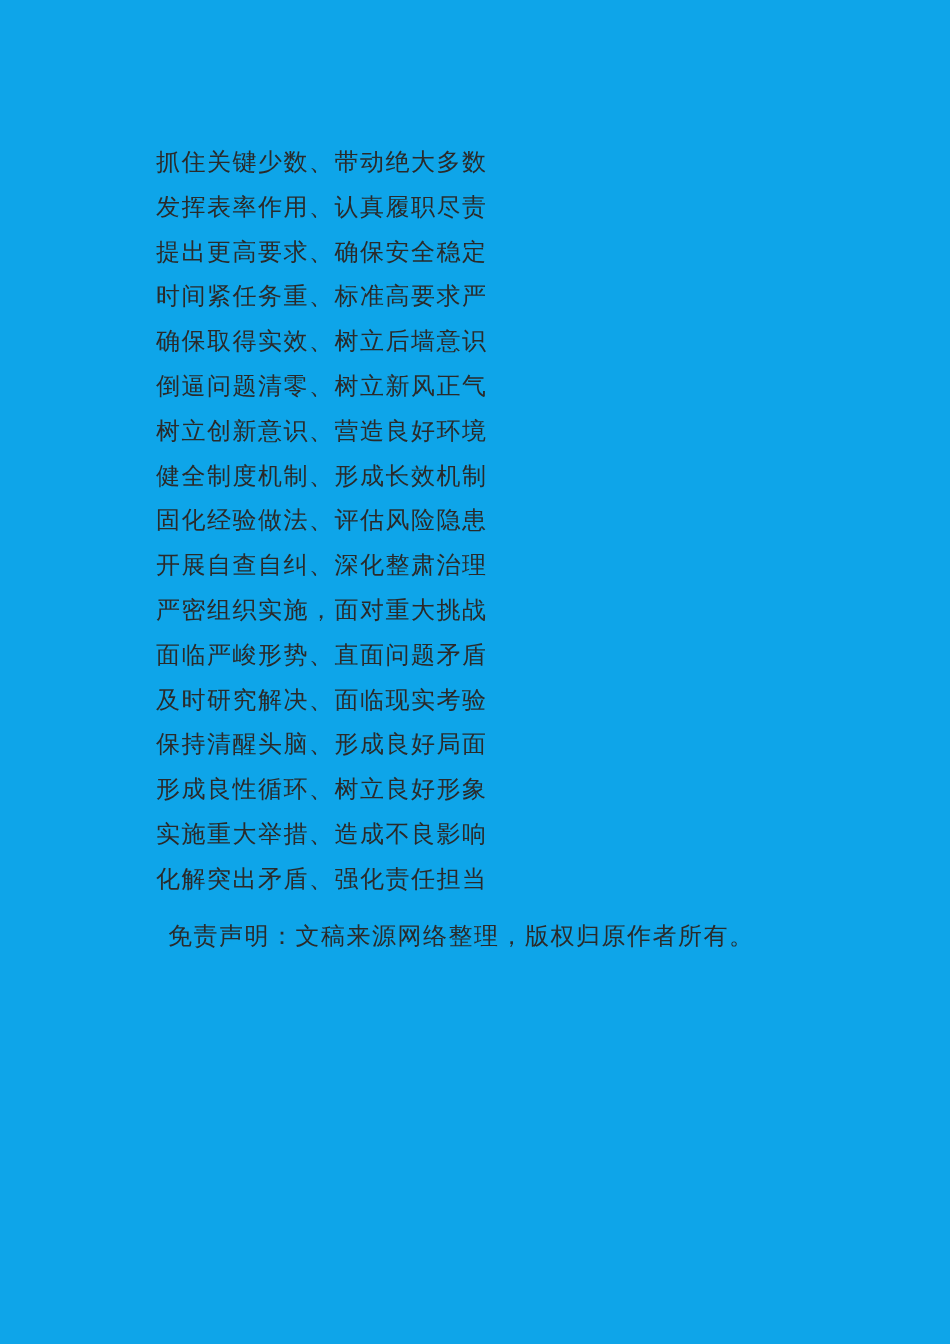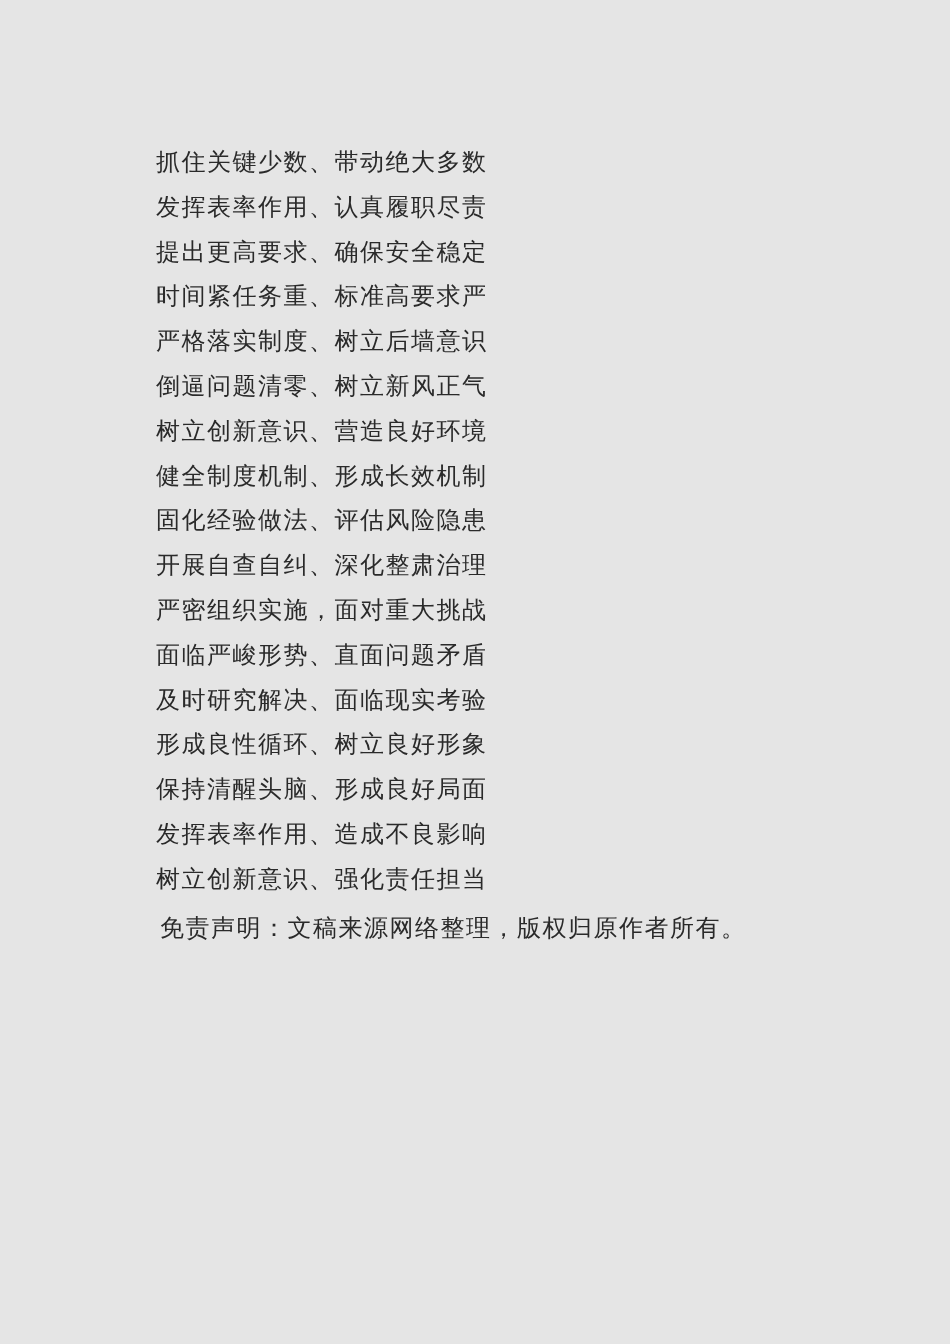--- a/index.html
+++ b/index.html
@@ -13,21 +13,21 @@
     height: 1344px;
     overflow: hidden;
     font-family: "Liberation Serif", serif;
   }
   .doc-page {
     position: absolute;
     left: 0;
     top: 0;
     width: 950px;
     height: 1344px;
-    background: #e5e5e5;
+    background: #0ea5e9;
   }
   .text-block {
     position: absolute;
     left: 156px;
     top: 140px;
     width: 650px;
   }
   .line {
     font-size: 24px;
     line-height: 44.8px;
@@ -36,42 +36,42 @@
     font-weight: 400;
     white-space: pre;
   }
   .disclaimer {
     font-size: 24px;
     line-height: 44.8px;
     letter-spacing: 1.5px;
     color: #2a2a2a;
     font-weight: 400;
     white-space: pre;
-    margin: 4px;
+    margin: 12px;
   }
 </style>
 </head>
 <body>
 
 <div class="doc-page">
   <div class="text-block">
     <div>
         <div class="line">抓住关键少数、带动绝大多数</div>
         <div class="line">发挥表率作用、认真履职尽责</div>
         <div class="line">提出更高要求、确保安全稳定</div>
         <div class="line">时间紧任务重、标准高要求严</div>
-        <div class="line">严格落实制度、树立后墙意识</div>
+        <div class="line">确保取得实效、树立后墙意识</div>
         <div class="line">倒逼问题清零、树立新风正气</div>
         <div class="line">树立创新意识、营造良好环境</div>
         <div class="line">健全制度机制、形成长效机制</div>
         <div class="line">固化经验做法、评估风险隐患</div>
         <div class="line">开展自查自纠、深化整肃治理</div>
         <div class="line">严密组织实施，面对重大挑战</div>
         <div class="line">面临严峻形势、直面问题矛盾</div>
         <div class="line">及时研究解决、面临现实考验</div>
+        <div class="line">保持清醒头脑、形成良好局面</div>
         <div class="line">形成良性循环、树立良好形象</div>
-        <div class="line">保持清醒头脑、形成良好局面</div>
-        <div class="line">发挥表率作用、造成不良影响</div>
-        <div class="line">树立创新意识、强化责任担当</div>
+        <div class="line">实施重大举措、造成不良影响</div>
+        <div class="line">化解突出矛盾、强化责任担当</div>
       </div>
     <p class="disclaimer">免责声明：文稿来源网络整理，版权归原作者所有。</p>
   </div>
 </div>
 
 </body></html>

